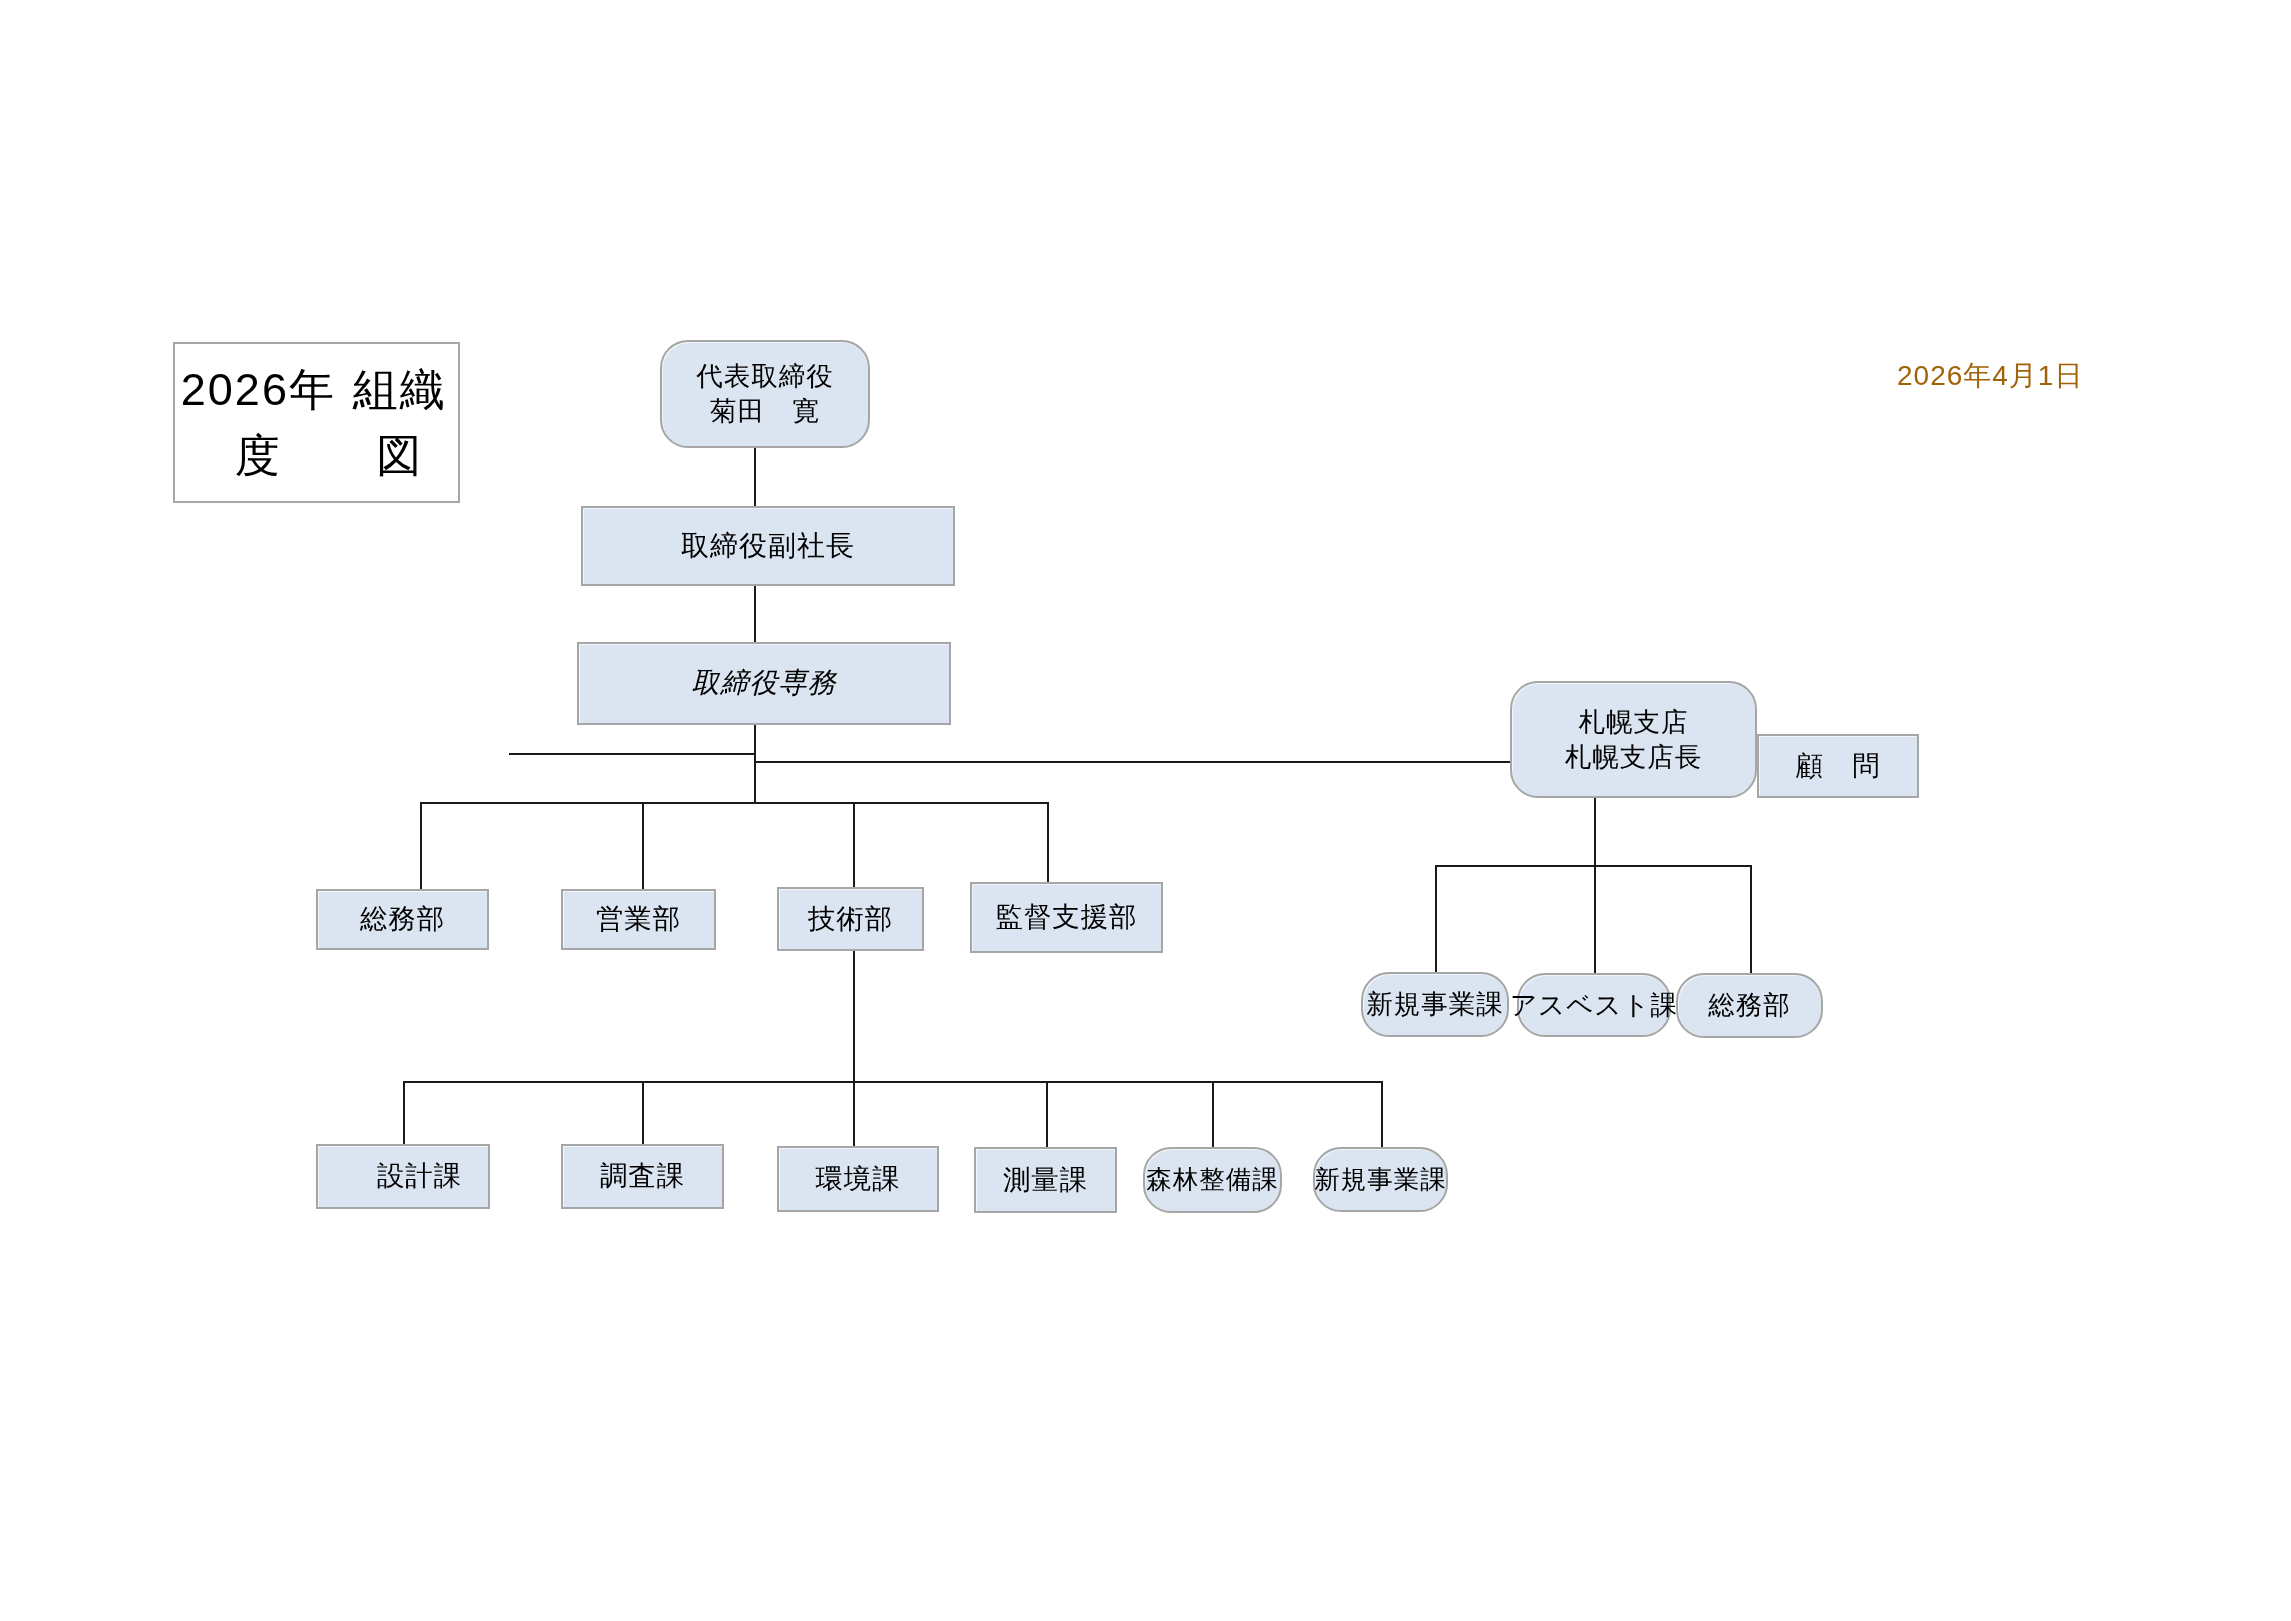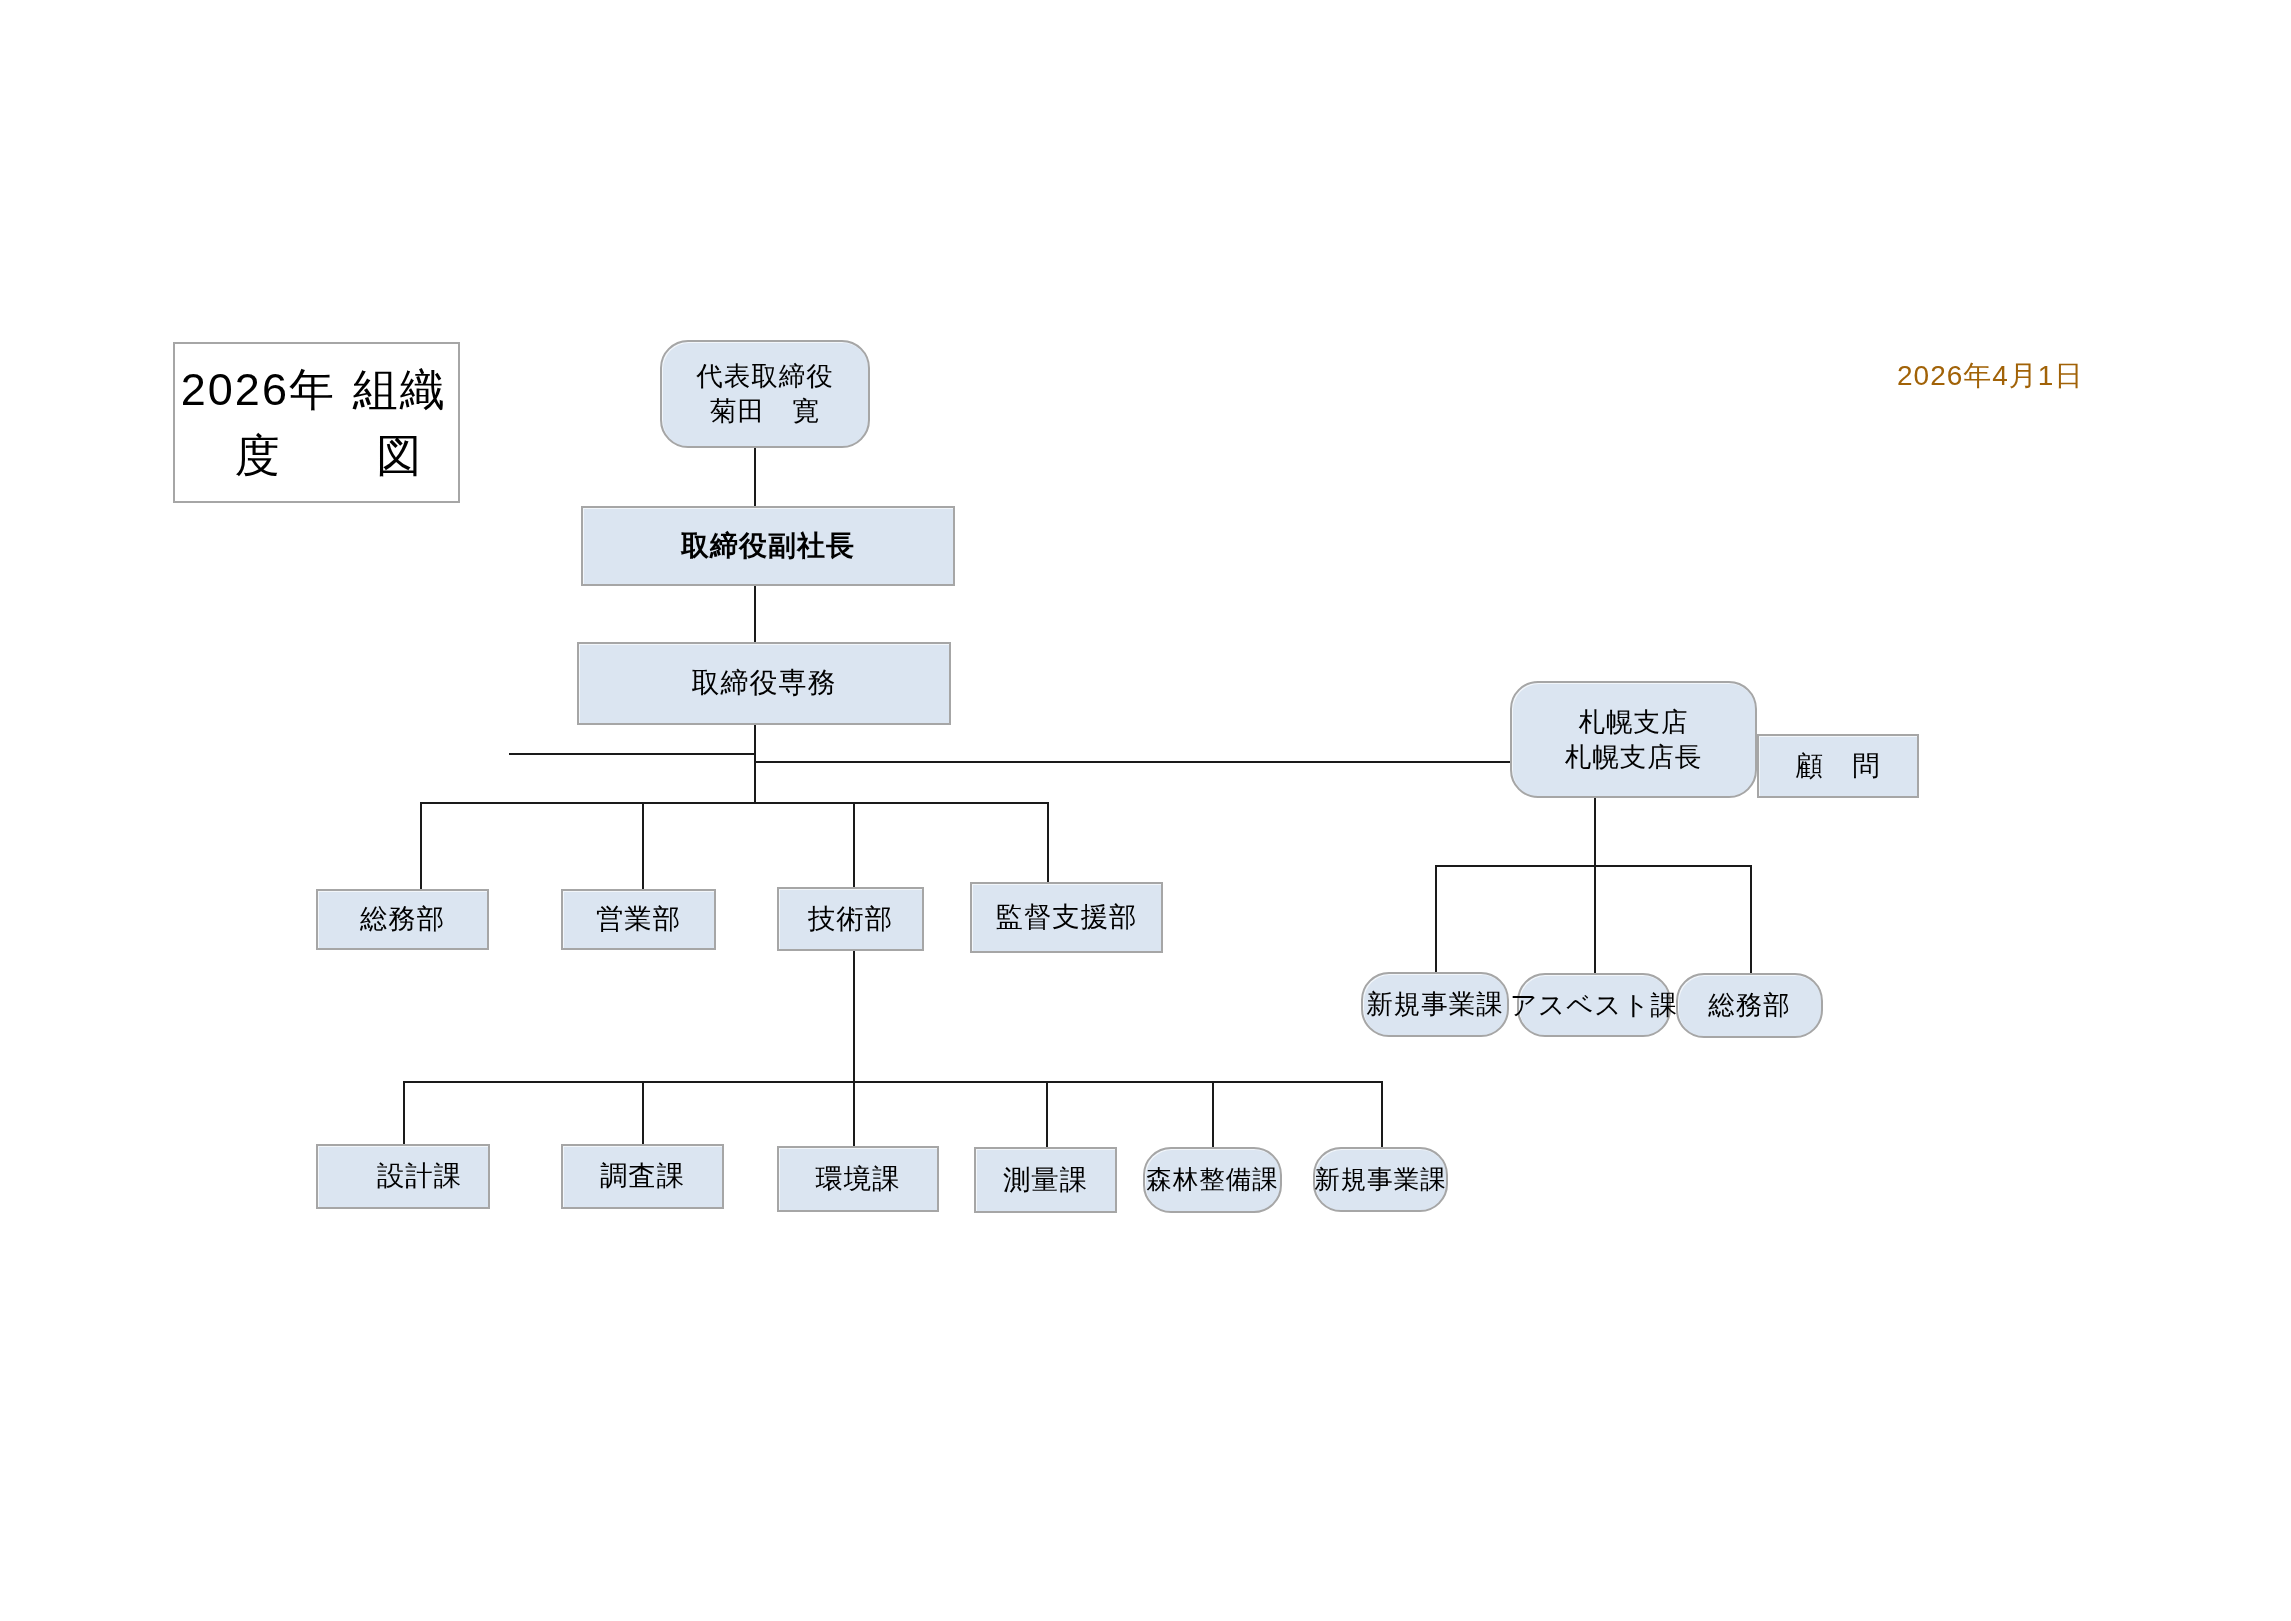--- a/index.html
+++ b/index.html
@@ -100,23 +100,23 @@
   <div class="cline h" style="left:1435px; top:865px; width:317px;"></div>
   <div class="cline v" style="left:1435px; top:865px; height:107px;"></div>
   <div class="cline v" style="left:1594px; top:865px; height:108px;"></div>
   <div class="cline v" style="left:1750px; top:865px; height:108px;"></div>
 
   <div class="node small" style="left:660px; top:340px; width:210px; height:108px;">
     <div>代表取締役</div>
     <div>菊田　寛</div>
   </div>
 
-  <div class="node wide" style="left:581px; top:506px; width:374px; height:80px;font-weight:bold;">取締役副社長</div>
+  <div class="node wide" style="left:581px; top:506px; width:374px; height:80px;">取締役副社長</div>
 
-  <div class="node wide" style="left:577px; top:642px; width:374px; height:83px;">取締役専務</div>
+  <div class="node wide" style="left:577px; top:642px; width:374px; height:83px;font-style:italic;">取締役専務</div>
 
 
   <div class="node small" style="left:1510px; top:681px; width:247px; height:117px;">
     <div>札幌支店</div>
     <div>札幌支店長</div>
   </div>
 
   <div class="node" style="left:1757px; top:734px; width:162px; height:64px;">顧　問</div>
 
   <div class="node" style="left:316px; top:889px; width:173px; height:61px;">総務部</div>

